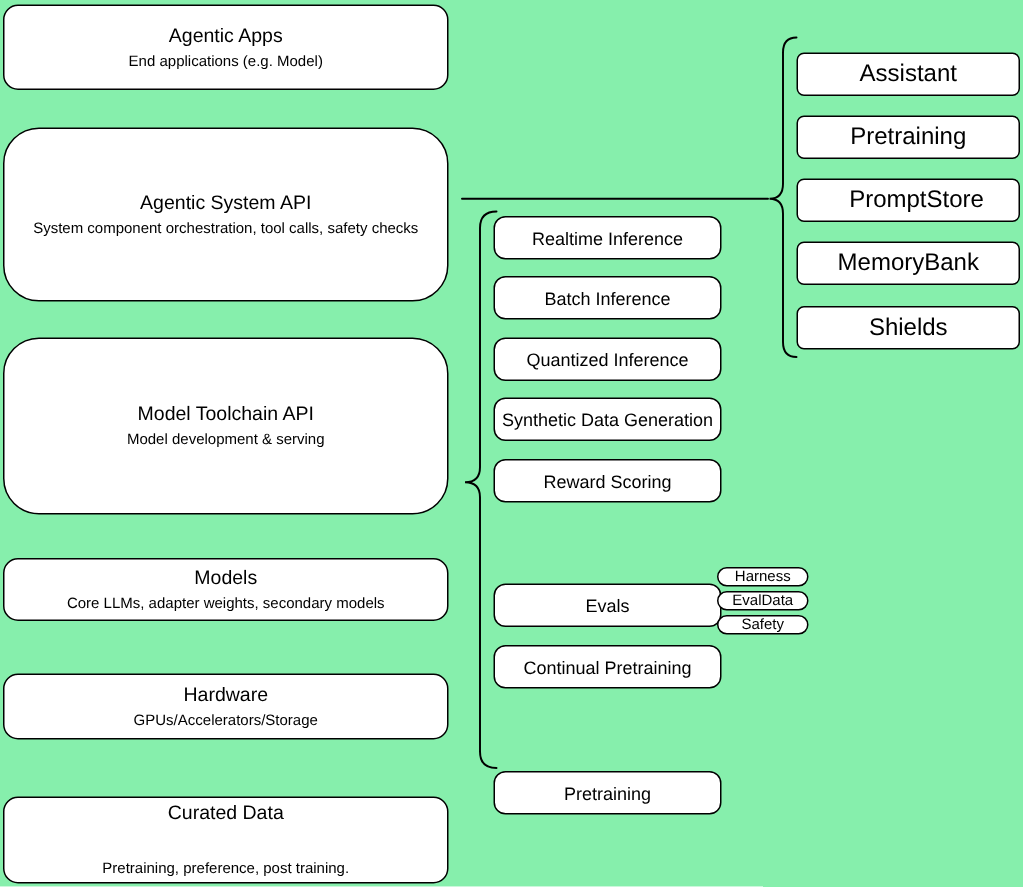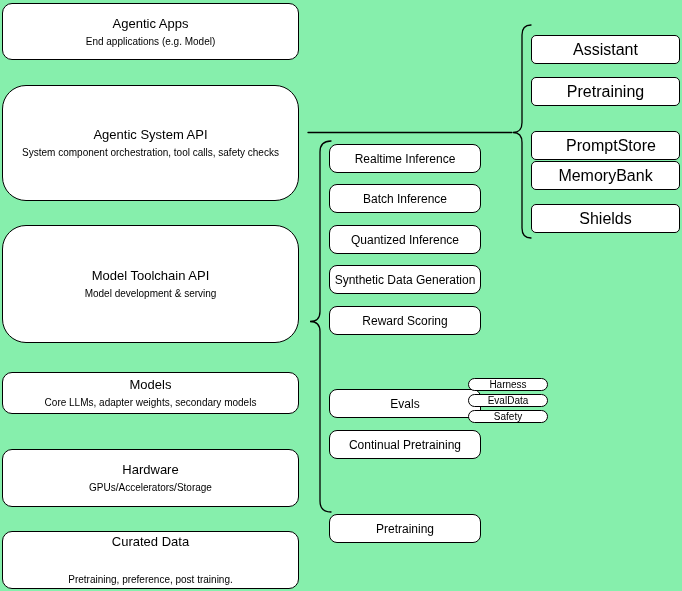--- a/index.html
+++ b/index.html
@@ -26,21 +26,21 @@
   }
   .layer { left:2px; width:297px; }
   .layer .title { font-size:13px; line-height:16px; }
   .layer .subtitle { font-size:10px; line-height:13px; margin-top:3px; }
   .r10 { border-radius:10px; }
   .r22 { border-radius:24px; }
   .mid  { left:329px; width:152px; height:29px; border-radius:8px; font-size:12px; }
   .rightbox { left:531px; width:149px; height:29px; border-radius:5px; font-size:16px; }
   .pill {
     position:absolute;
-    left:468px; width:80px; height:13px;
+    left:478px; width:61px; height:13px;
     background:#ffffff;
     border:1px solid #000000;
     border-radius:7px;
     box-sizing:border-box;
     display:flex; align-items:center; justify-content:center;
     font-size:10px; line-height:11px;
     z-index:3;
   }
 </style>
 </head>
@@ -70,21 +70,21 @@
   <div class="box layer r22" style="top:225px;height:118px;">
     <div class="title">Model Toolchain API</div>
     <div class="subtitle">Model development &amp; serving</div>
   </div>
 
   <div class="box layer r10" style="top:372px;height:42px;">
     <div class="title">Models</div>
     <div class="subtitle">Core LLMs, adapter weights, secondary models</div>
   </div>
 
-  <div class="box layer r10" style="top:449px;height:58px;">
+  <div class="box layer r10" style="top:449px;height:44px;">
     <div class="title">Hardware</div>
     <div class="subtitle">GPUs/Accelerators/Storage</div>
   </div>
 
   <div class="box layer r10" style="top:531px;height:58px;gap:20px;">
     <div class="title">Curated Data</div>
     <div class="subtitle">Pretraining, preference, post training.</div>
   </div>
 
   <div class="box mid" style="top:144px;">Realtime Inference</div>
@@ -95,17 +95,17 @@
   <div class="box mid" style="top:389px;">Evals</div>
   <div class="box mid" style="top:430px;">Continual Pretraining</div>
   <div class="box mid" style="top:470px;margin-top:44px;">Pretraining</div>
 
   <div class="pill" style="top:378px;">Harness</div>
   <div class="pill" style="top:394px;">EvalData</div>
   <div class="pill" style="top:410px;">Safety</div>
 
   <div class="box rightbox" style="top:35px;">Assistant</div>
   <div class="box rightbox" style="top:77px;">Pretraining</div>
-  <div class="box rightbox" style="top:131px;padding-left:11px;">PromptStore</div>
+  <div class="box rightbox" style="top:119px;padding-left:11px;">PromptStore</div>
   <div class="box rightbox" style="top:161px;">MemoryBank</div>
   <div class="box rightbox" style="top:204px;">Shields</div>
 
 </div>
 
 </body></html>

